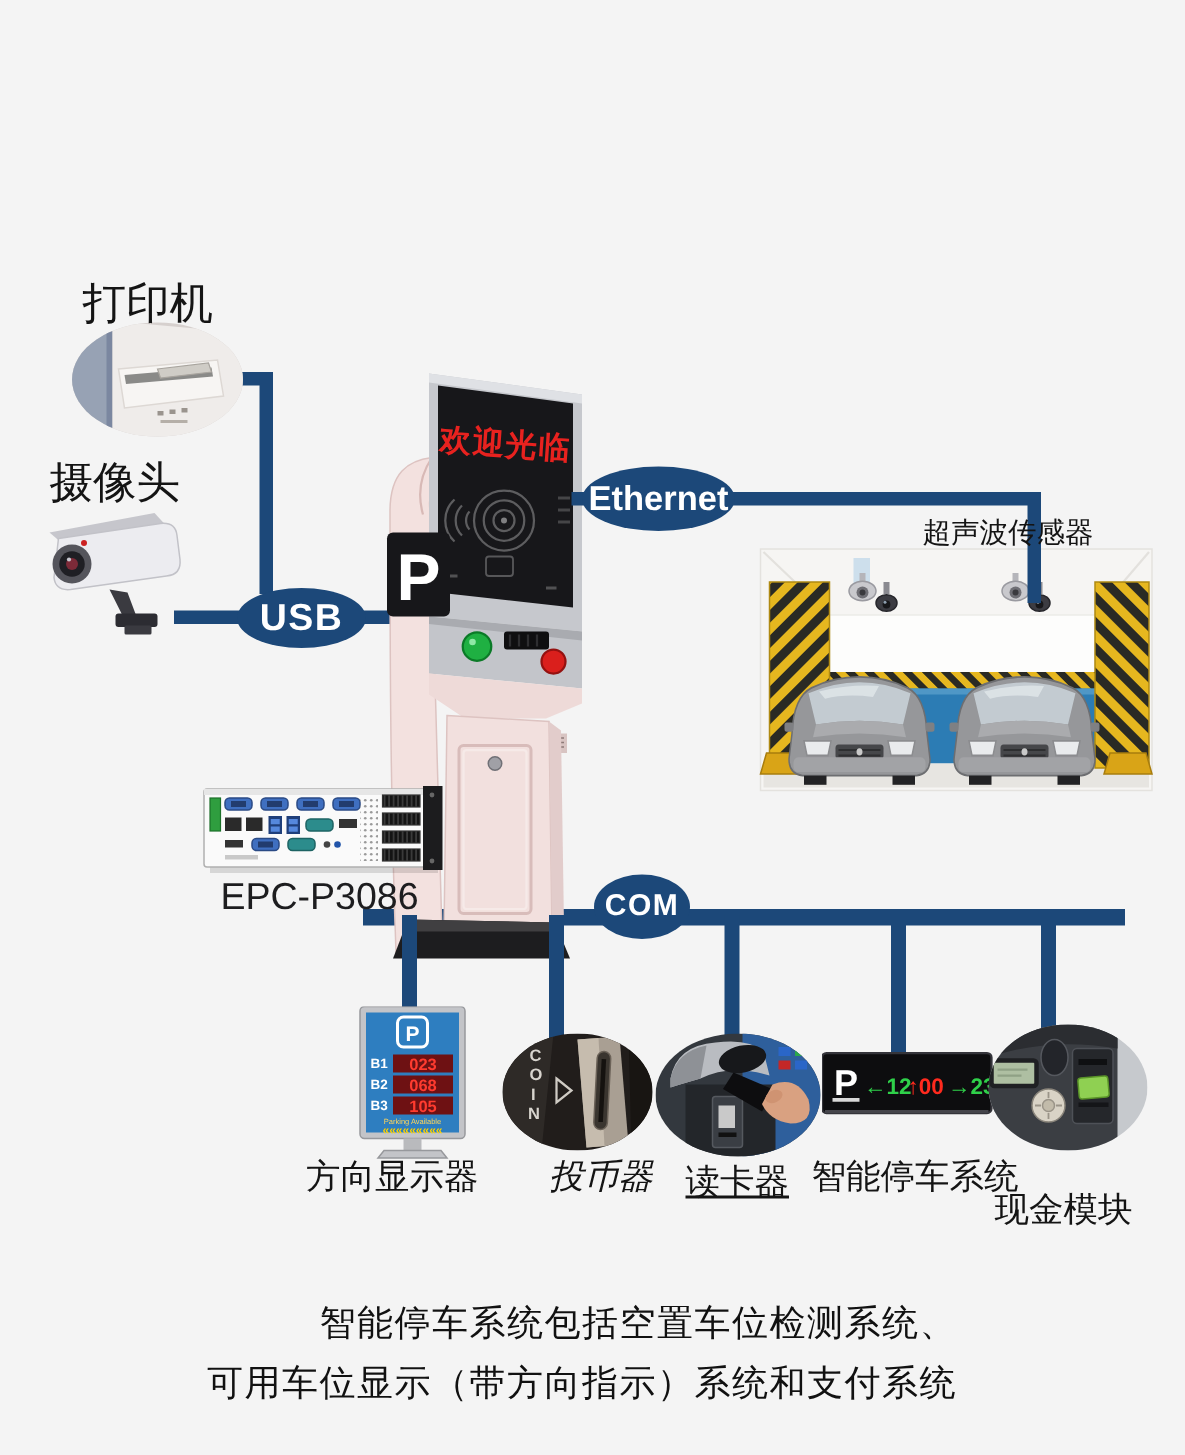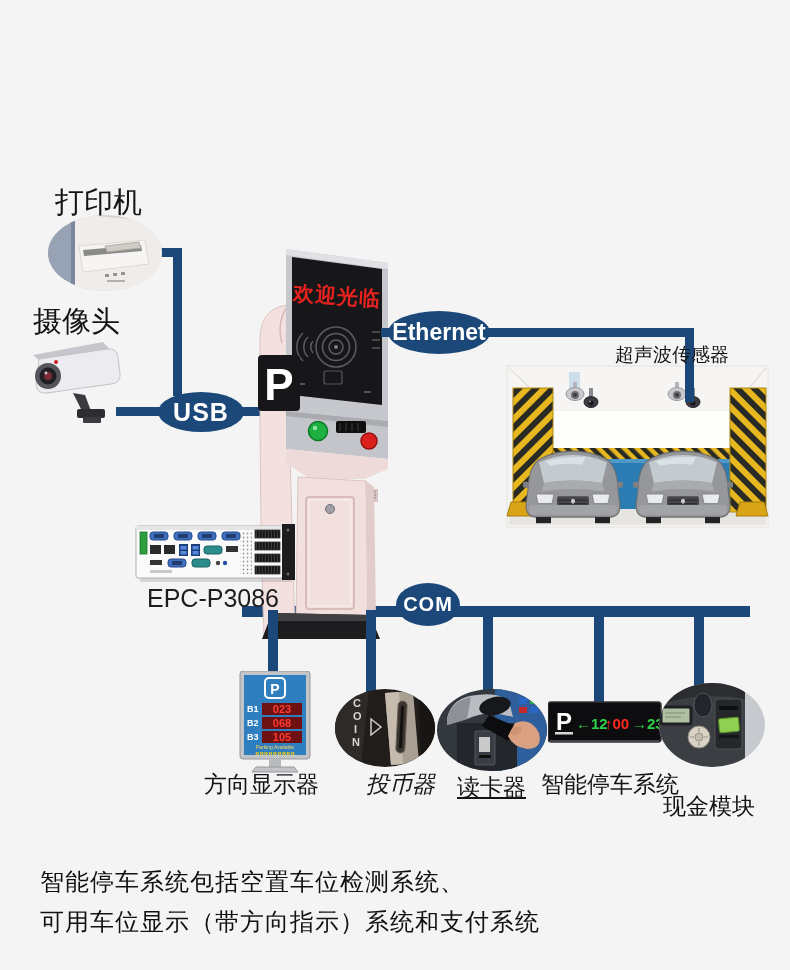--- a/index.html
+++ b/index.html
@@ -15,22 +15,22 @@
   .node-usb{left:158px;top:392px;width:86px;height:40px;font-size:25px;letter-spacing:1px;}
   .node-eth{left:388px;top:311px;width:102px;height:43px;font-size:23px;}
   .node-com{left:396px;top:583px;width:64px;height:43px;font-size:20px;letter-spacing:1px;}
   .lbl{position:absolute;color:#141414;white-space:nowrap;z-index:6;}
   .lbl-cjk{font-size:29px;}
   .lbl-printer{left:55px;top:183px;}
   .lbl-camera{left:33px;top:302px;}
   .lbl-ultra{left:615px;top:342px;font-size:19px;}
   .lbl-ipc{left:147px;top:584px;font-size:25px;color:#1d1d1f;}
   .dev-lbl{position:absolute;top:769px;font-size:23px;color:#141414;white-space:nowrap;z-index:6;}
-  .footer-line{position:absolute;left:0;width:638px;text-align:left;font-size:24px;
-               color:#111;letter-spacing:1px;z-index:6;padding-left:40px;}
+  .footer-line{position:absolute;left:0;width:638px;text-align:right;font-size:24px;
+               color:#111;letter-spacing:1px;z-index:6;}
   .svgbox{position:absolute;}
   svg text{font-family:"Liberation Sans",sans-serif;}
 </style>
 </head>
 <body>
 
 <div class="canvas">
 
 
   <div class="line z1" style="left:148px;top:248px;width:34px;height:9px;"></div>

